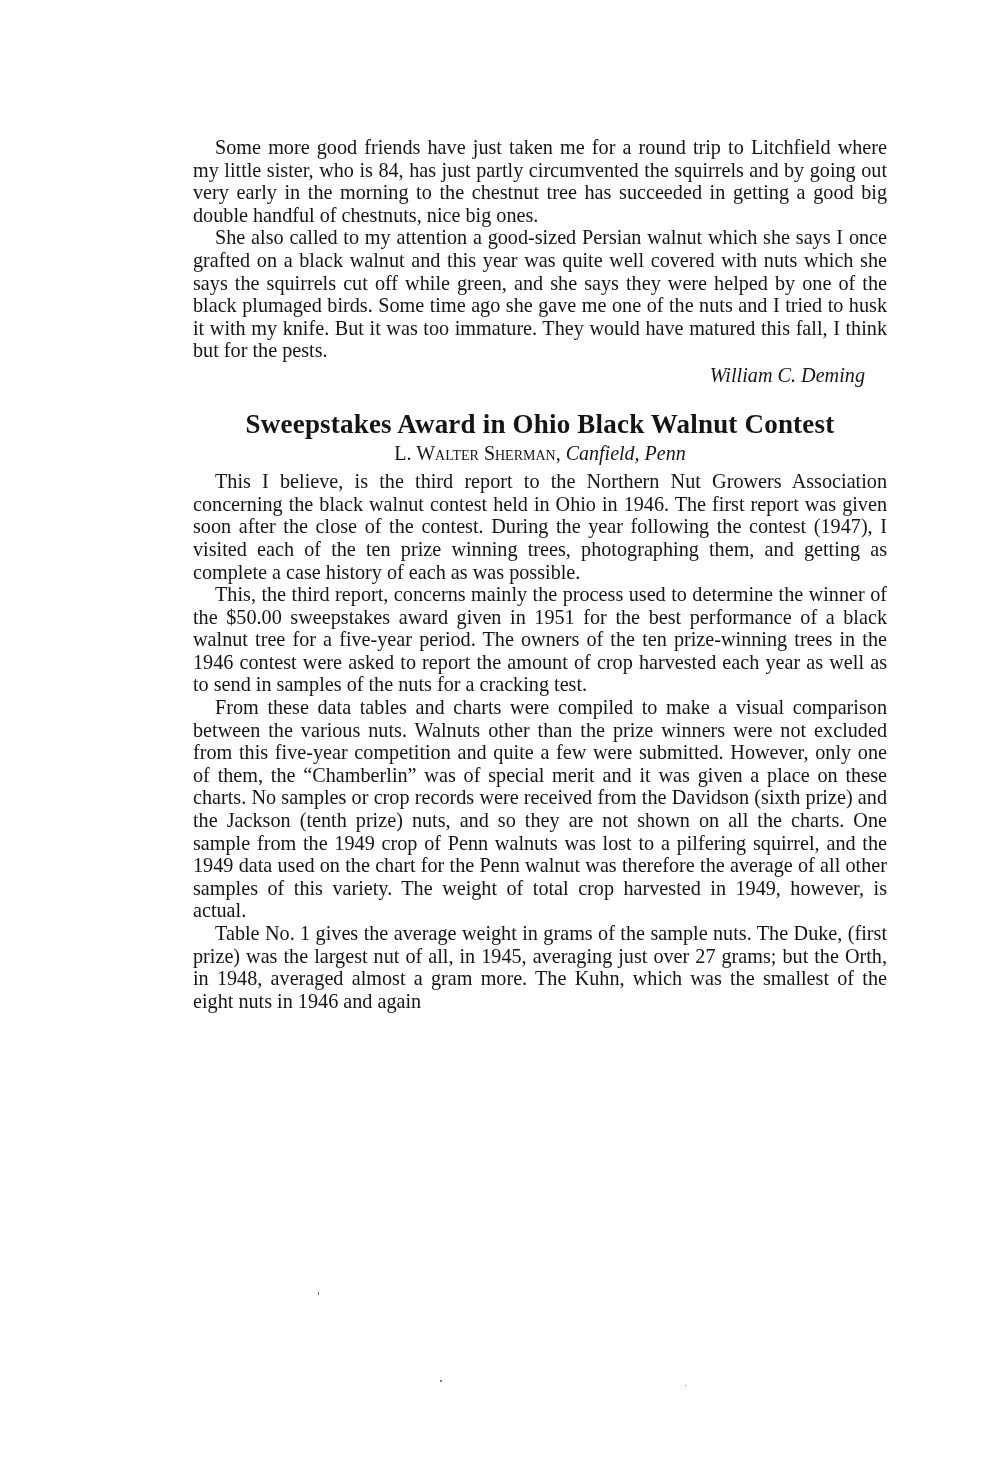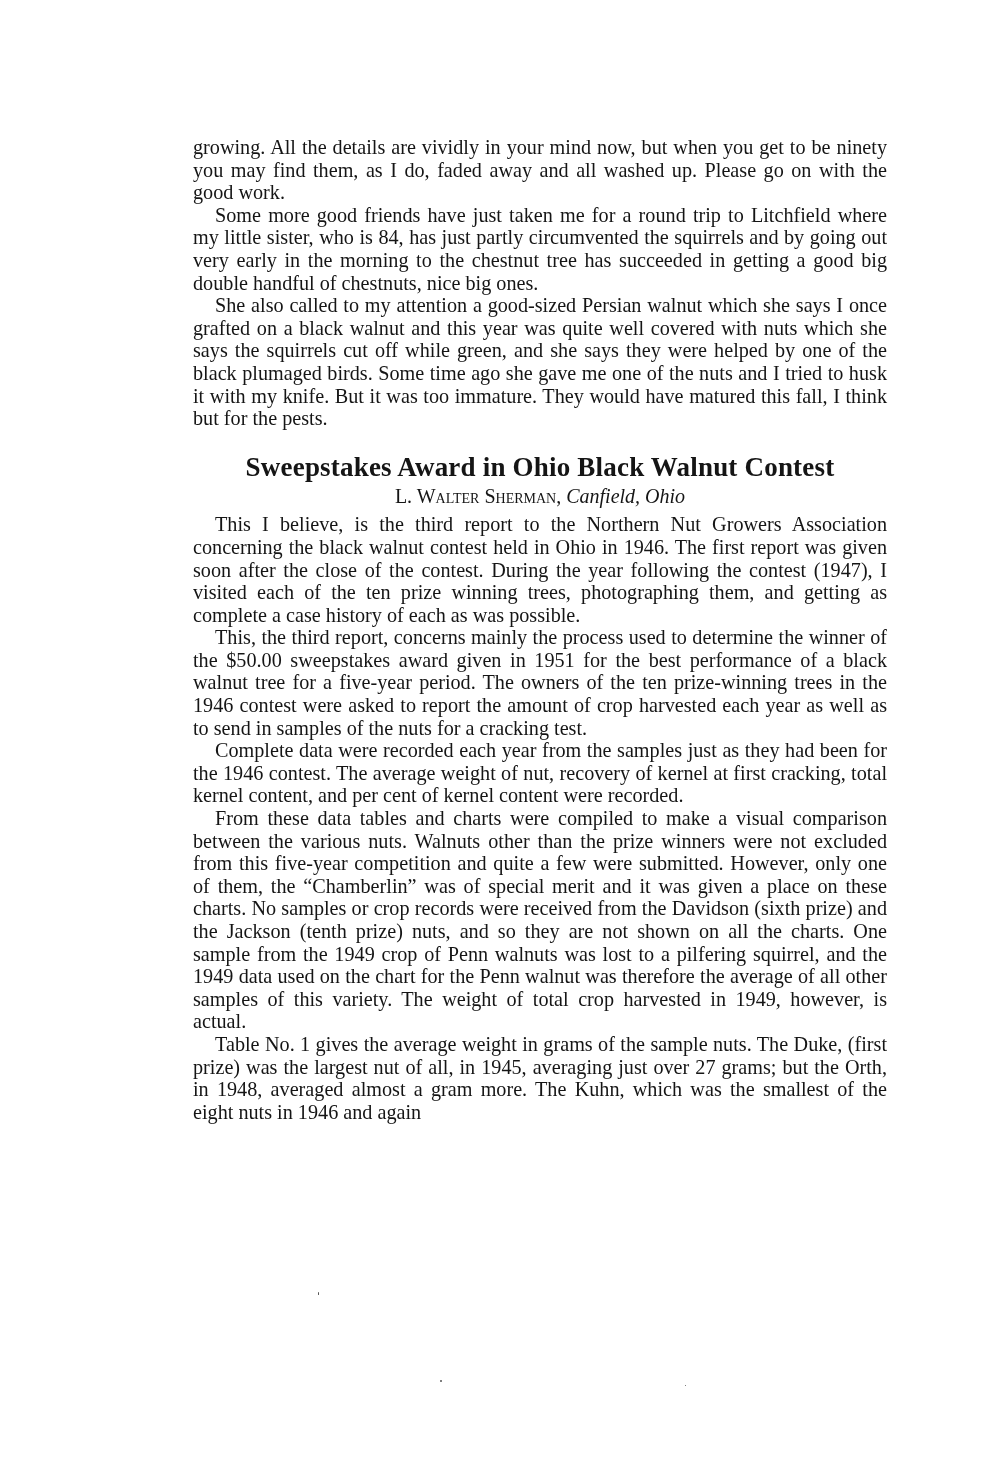--- a/index.html
+++ b/index.html
@@ -17,33 +17,32 @@
   .byline { text-align: center; margin: 0 0 6px 0; font-size: 20px; }
   .smallcaps { font-variant: small-caps; }
   .place { font-style: italic; }
   .pagenum { position: absolute; left: 0; width: 694px; top: 1128px; text-align: center; font-size: 20px; }
   .speck { position: absolute; width: 2px; height: 2px; background: #555; border-radius: 1px; }
 </style>
 </head>
 <body>
 
 <div class="page">
-  <p class="para noindent">growing. All the details are vividly in your mind now, but when you get to be ninety you may find them, as I do, faded away and all washed up. Please go on with the good work.</p>
   <p class="para">Some more good friends have just taken me for a round trip to Litchfield where my little sister, who is 84, has just partly circumvented the squirrels and by going out very early in the morning to the chestnut tree has succeeded in getting a good big double handful of chestnuts, nice big ones.</p>
   <p class="para">She also called to my attention a good-sized Persian walnut which she says I once grafted on a black walnut and this year was quite well covered with nuts which she says the squirrels cut off while green, and she says they were helped by one of the black plumaged birds. Some time ago she gave me one of the nuts and I tried to husk it with my knife. But it was too immature. They would have matured this fall, I think but for the pests.</p>
+  <p class="sig">William C. Deming</p>
 
   <h1 class="title">Sweepstakes Award in Ohio Black Walnut Contest</h1>
   <p class="byline">
     <span class="smallcaps">L. Walter Sherman,</span>
-    <span class="place">Canfield, Ohio</span>
+    <span class="place">Canfield, Penn</span>
   </p>
 
   <p class="para">This I believe, is the third report to the Northern Nut Growers Association concerning the black walnut contest held in Ohio in 1946. The first report was given soon after the close of the contest. During the year following the contest (1947), I visited each of the ten prize winning trees, photographing them, and getting as complete a case history of each as was possible.</p>
   <p class="para">This, the third report, concerns mainly the process used to determine the winner of the $50.00 sweepstakes award given in 1951 for the best performance of a black walnut tree for a five-year period. The owners of the ten prize-winning trees in the 1946 contest were asked to report the amount of crop harvested each year as well as to send in samples of the nuts for a cracking test.</p>
-  <p class="para">Complete data were recorded each year from the samples just as they had been for the 1946 contest. The average weight of nut, recovery of kernel at first cracking, total kernel content, and per cent of kernel content were recorded.</p>
   <p class="para">From these data tables and charts were compiled to make a visual comparison between the various nuts. Walnuts other than the prize winners were not excluded from this five-year competition and quite a few were submitted. However, only one of them, the “Chamberlin” was of special merit and it was given a place on these charts. No samples or crop records were received from the Davidson (sixth prize) and the Jackson (tenth prize) nuts, and so they are not shown on all the charts. One sample from the 1949 crop of Penn walnuts was lost to a pilfering squirrel, and the 1949 data used on the chart for the Penn walnut was therefore the average of all other samples of this variety. The weight of total crop harvested in 1949, however, is actual.</p>
   <p class="para">Table No. 1 gives the average weight in grams of the sample nuts. The Duke, (first prize) was the largest nut of all, in 1945, averaging just over 27 grams; but the Orth, in 1948, averaged almost a gram more. The Kuhn, which was the smallest of the eight nuts in 1946 and again</p>
 
 </div>
 
 <div class="speck" style="left:440px;top:1380px;"></div>
 <div class="speck" style="left:318px;top:1292px;width:1px;height:3px;"></div>
 <div class="speck" style="left:685px;top:1385px;width:1px;height:1px;"></div>
 
 </body></html>

